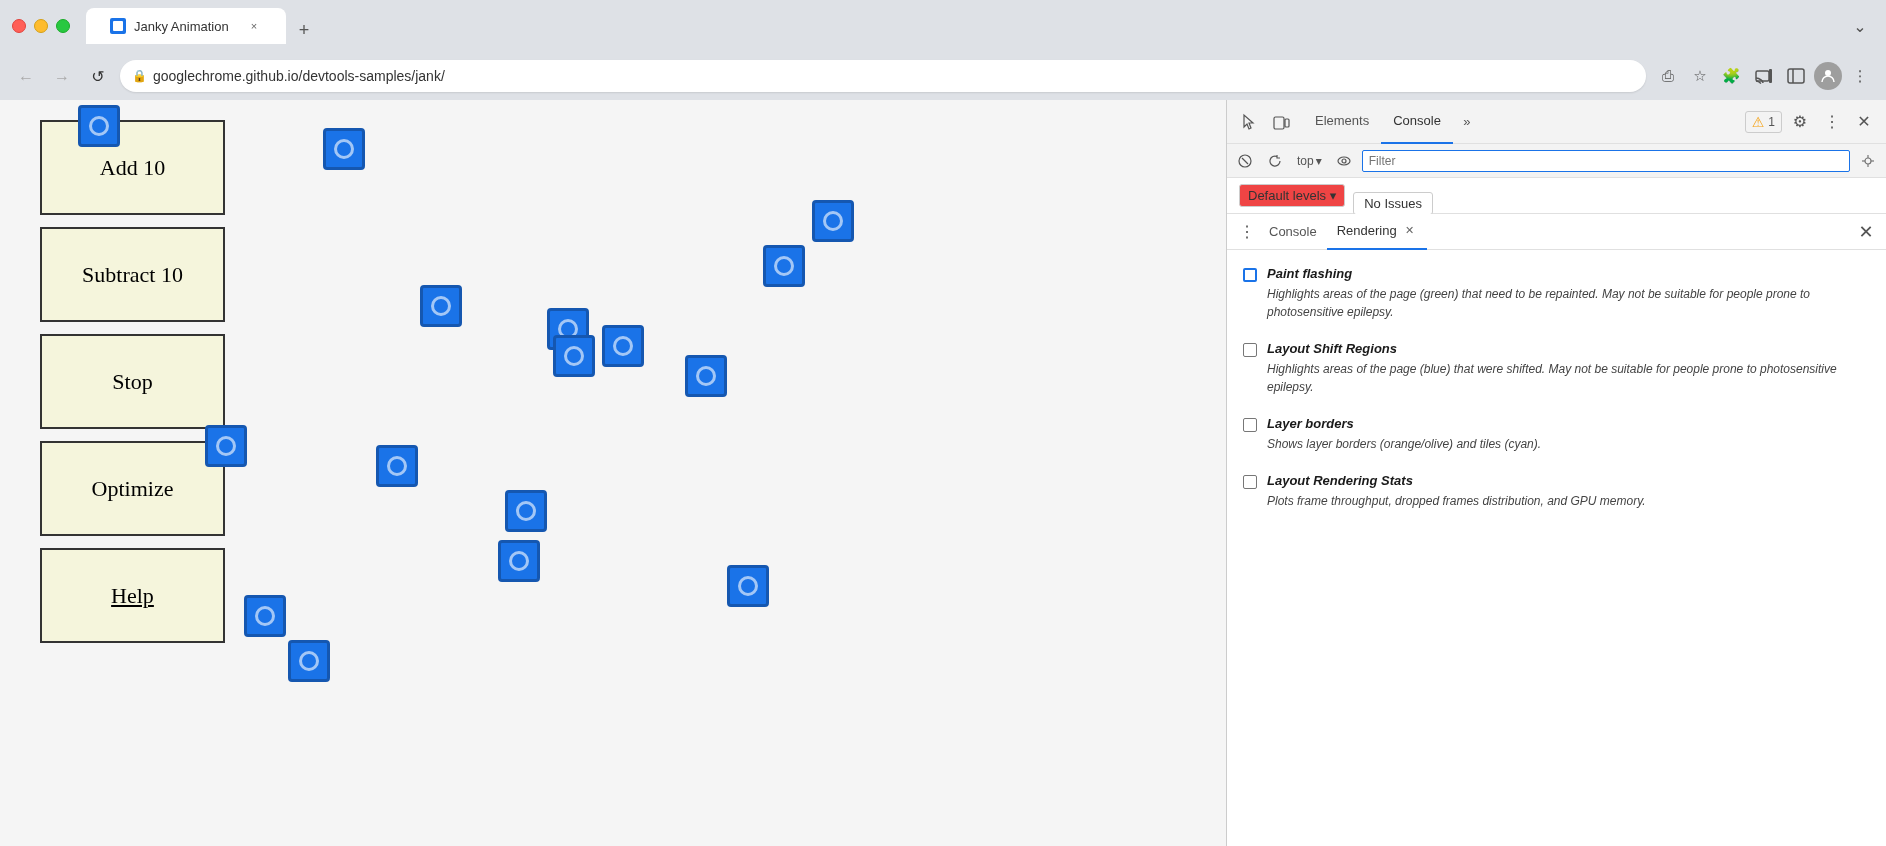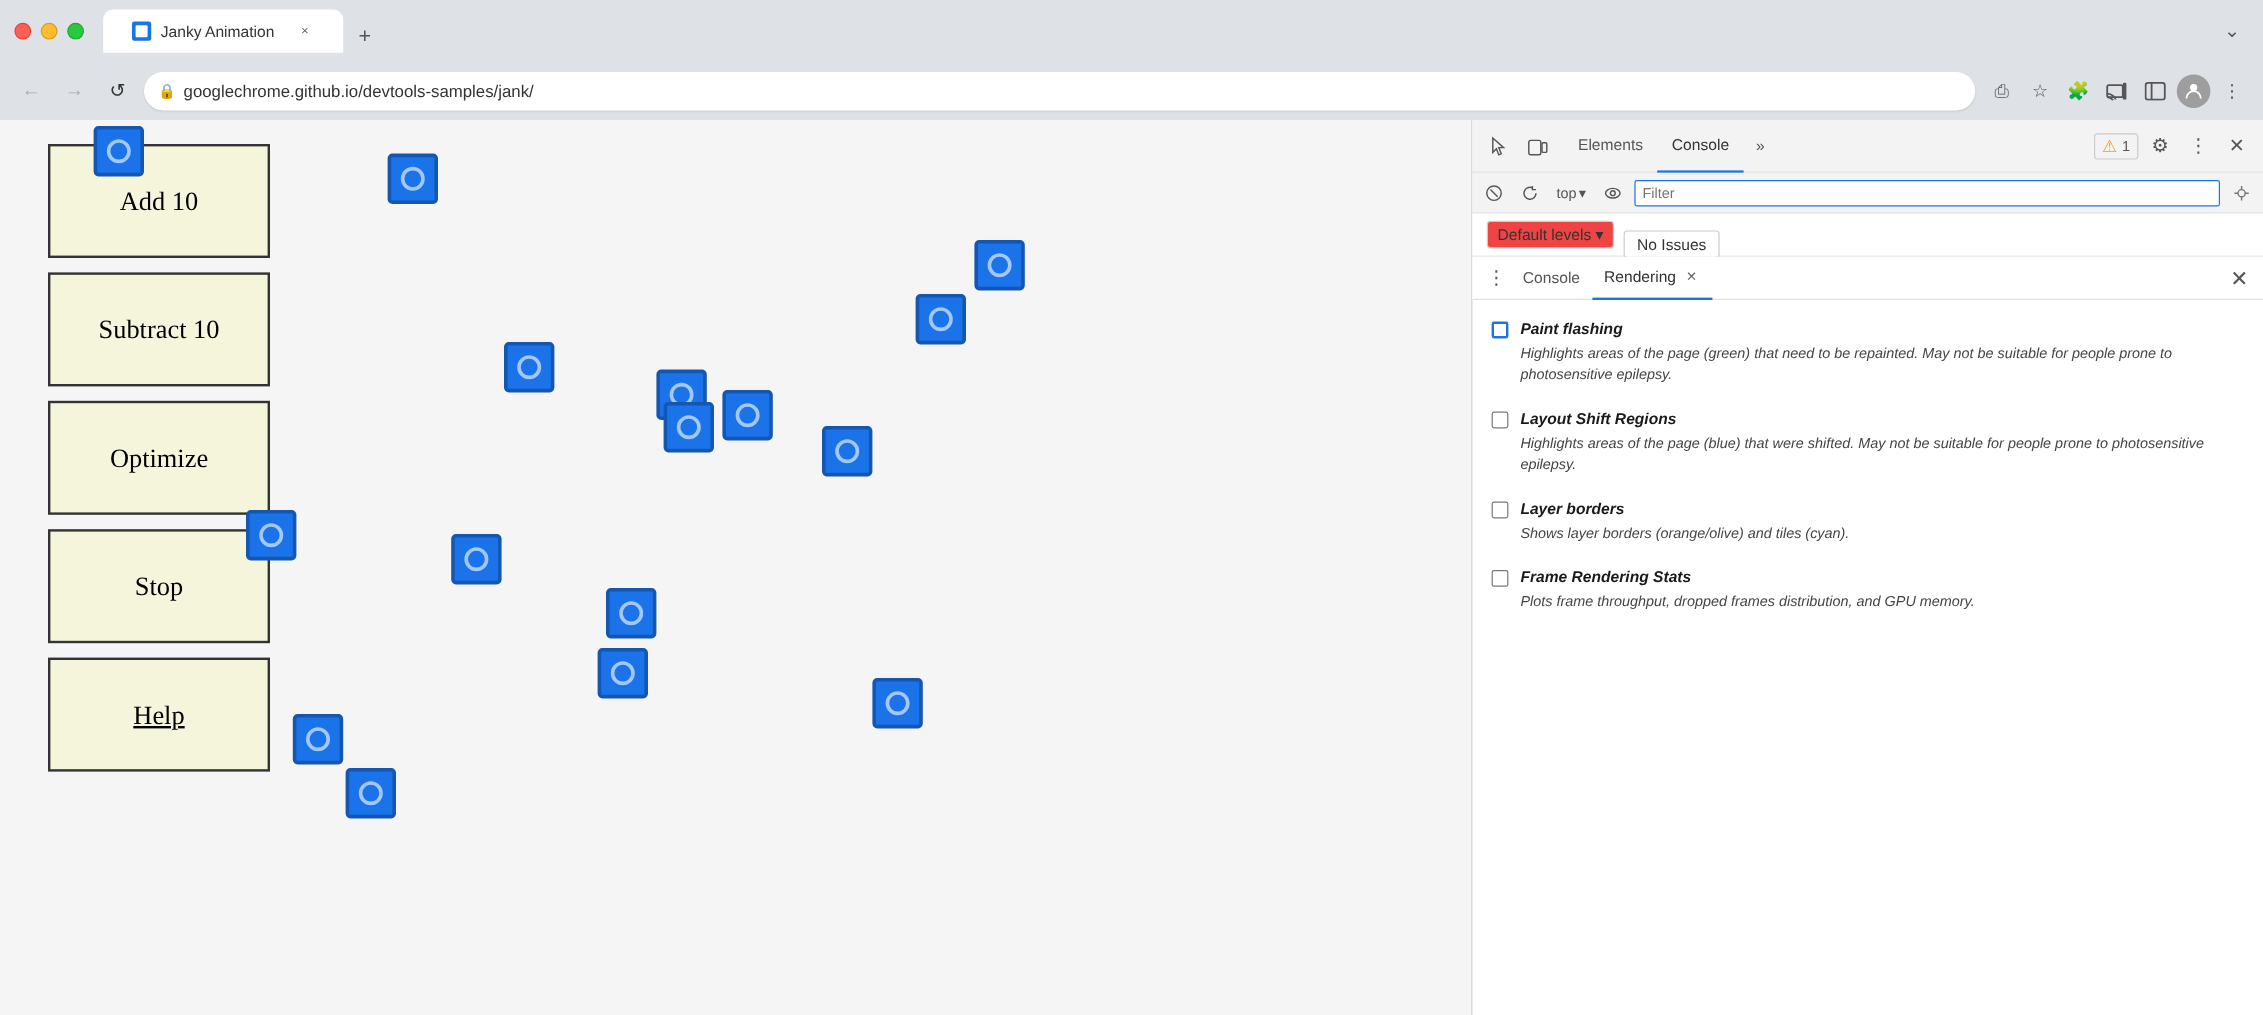--- a/index.html
+++ b/index.html
@@ -166,24 +166,24 @@
     <div class="webpage">
 
       <div class="page-buttons">
         <button class="jank-btn">
           <span>Add 10</span>
         </button>
         <button class="jank-btn">
           <span>Subtract 10</span>
         </button>
         <button class="jank-btn">
+          <span>Stop</span>
+        </button>
+        <button class="jank-btn">
           <span>Optimize</span>
-        </button>
-        <button class="jank-btn">
-          <span>Stop</span>
         </button>
         <button class="jank-btn help-btn">
           <span style="text-decoration:underline">Help</span>
         </button>
       </div>
 
       <div class="blue-square" style="top:5px;left:78px">
           <div class="blue-square-inner"></div>
         </div>
       <div class="blue-square" style="top:28px;left:323px">
@@ -358,21 +358,21 @@
             </div>
           </div>
         </div>
 
         <div class="rendering-option">
           <div class="rendering-option-row">
             <div class="checkbox-container">
               <div class="checkbox-plain"></div>
             </div>
             <div class="option-text">
-              <div class="rendering-option-title">Frame Rendering Stats</div>
+              <div class="rendering-option-title">Layout Rendering Stats</div>
               <div class="rendering-option-desc">Plots frame throughput, dropped frames distribution, and GPU memory.</div>
             </div>
           </div>
         </div>
 
       </div>
     </div>
   </div>
 </div>
 

